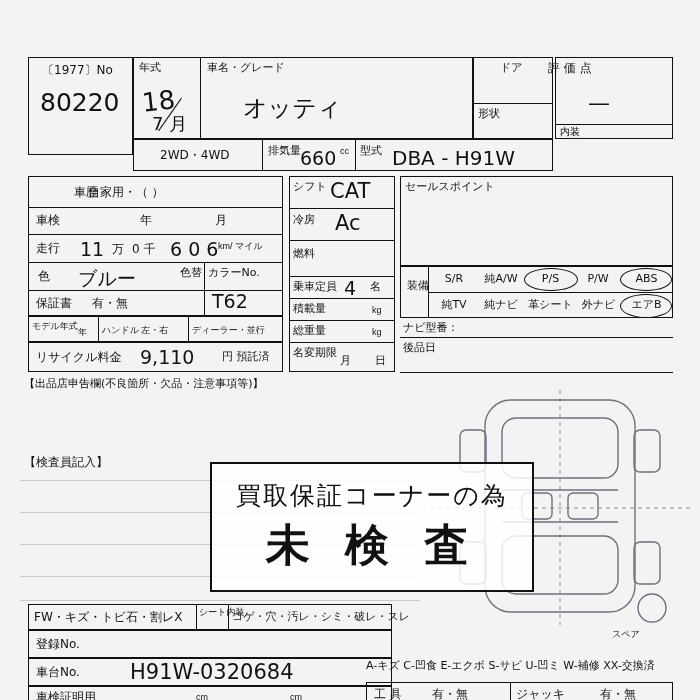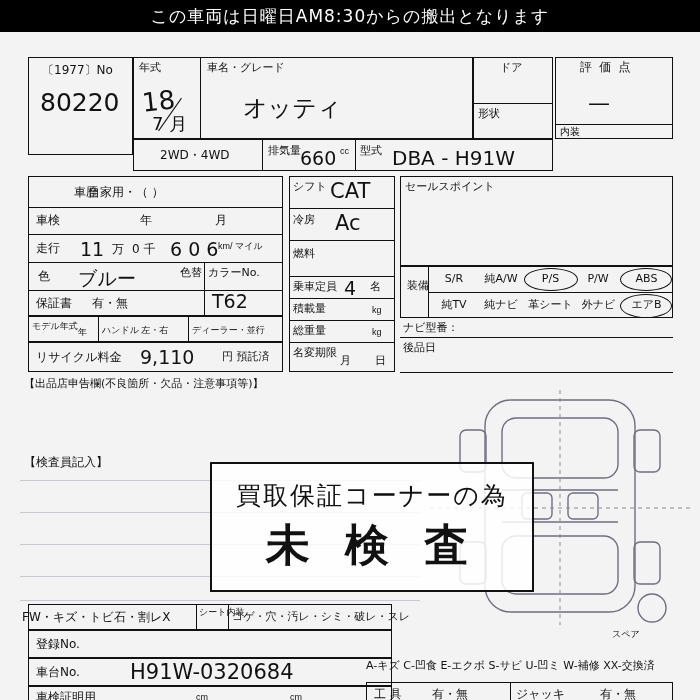--- a/index.html
+++ b/index.html
@@ -44,23 +44,20 @@
   }
   .stamp .l1{font-size:25px;letter-spacing:2px;}
   .stamp .l2{font-size:44px;letter-spacing:10px;font-weight:bold;margin-top:4px;}
   .car{position:absolute;}
 </style>
 </head>
 <body>
 
 <div class="sheet">
 
-  <div class="banner">
-    <span>この車両は日曜日AM8:30からの搬出となります</span>
-  </div>
 
   <div class="bx" style="left:28px;top:57px;width:105px;height:98px;"></div>
   <div class="lbl" style="left:42px;top:64px;font-size:12px;">〔1977〕No</div>
   <div class="hand hwbig" style="left:40px;top:88px;">80220</div>
 
   <div class="bx" style="left:133px;top:57px;width:340px;height:82px;"></div>
   <div class="vline" style="left:200px;top:57px;height:82px;"></div>
   <div class="lbl" style="left:139px;top:62px;">年式</div>
   <div class="lbl" style="left:207px;top:62px;">車名・グレード</div>
   <div class="hand" style="left:142px;top:86px;font-size:26px;transform:rotate(-6deg);">18</div>
@@ -68,21 +65,21 @@
   <div class="hline" style="left:150px;top:114px;width:40px;transform:rotate(-55deg);"></div>
   <div class="hand" style="left:243px;top:92px;font-size:24px;">オッティ</div>
 
   <div class="bx" style="left:473px;top:57px;width:80px;height:82px;"></div>
   <div class="hline" style="left:473px;top:103px;width:80px;"></div>
   <div class="lbl" style="left:500px;top:62px;">ドア</div>
   <div class="lbl" style="left:478px;top:108px;">形状</div>
 
   <div class="bx" style="left:555px;top:57px;width:118px;height:82px;"></div>
   <div class="hline" style="left:555px;top:124px;width:118px;"></div>
-  <div class="lbl" style="left:580px;top:62px;font-size:12px;font-family:Liberation Mono, monospace;">評 価 点</div>
+  <div class="lbl" style="left:548px;top:62px;font-size:12px;">評 価 点</div>
   <div class="hand" style="left:588px;top:90px;font-size:22px;">—</div>
   <div class="lbl" style="left:560px;top:126px;font-size:10px;">内装</div>
 
   <div class="bx" style="left:133px;top:139px;width:420px;height:32px;"></div>
   <div class="vline" style="left:262px;top:139px;height:32px;"></div>
   <div class="vline" style="left:355px;top:139px;height:32px;"></div>
   <div class="lbl" style="left:160px;top:149px;font-size:12px;">2WD・4WD</div>
   <div class="lbl" style="left:268px;top:145px;">排気量</div>
   <div class="hand" style="left:300px;top:147px;font-size:19px;">660</div>
   <div class="tiny" style="position:absolute;left:340px;top:146px;">cc</div>
@@ -222,21 +219,21 @@
   <div class="tiny" style="position:absolute;left:612px;top:628px;">スペア</div>
 
   <div class="stamp" style="left:210px;top:462px;width:320px;height:126px;">
     <div class="l1">買取保証コーナーの為</div>
     <div class="l2">未 検 査</div>
   </div>
 
   <div class="bx" style="left:28px;top:604px;width:364px;height:26px;"></div>
   <div class="vline" style="left:196px;top:604px;height:26px;"></div>
   <div class="vline" style="left:228px;top:604px;height:26px;"></div>
-  <div class="lbl" style="left:22px;top:611px;font-size:12px;">FW・キズ・トビ石・割レX</div>
+  <div class="lbl" style="left:34px;top:611px;font-size:12px;">FW・キズ・トビ石・割レX</div>
   <div class="tiny" style="position:absolute;left:199px;top:607px;line-height:1.15;">シート内装</div>
   <div class="lbl" style="left:232px;top:611px;font-size:11px;">コゲ・穴・汚レ・シミ・破レ・スレ</div>
 
   <div class="bx" style="left:28px;top:630px;width:364px;height:28px;"></div>
   <div class="lbl" style="left:36px;top:638px;font-size:12px;">登録No.</div>
 
   <div class="bx" style="left:28px;top:658px;width:364px;height:28px;"></div>
   <div class="lbl" style="left:36px;top:666px;font-size:12px;">車台No.</div>
   <div class="hand" style="left:130px;top:660px;font-size:21px;">H91W-0320684</div>
 

